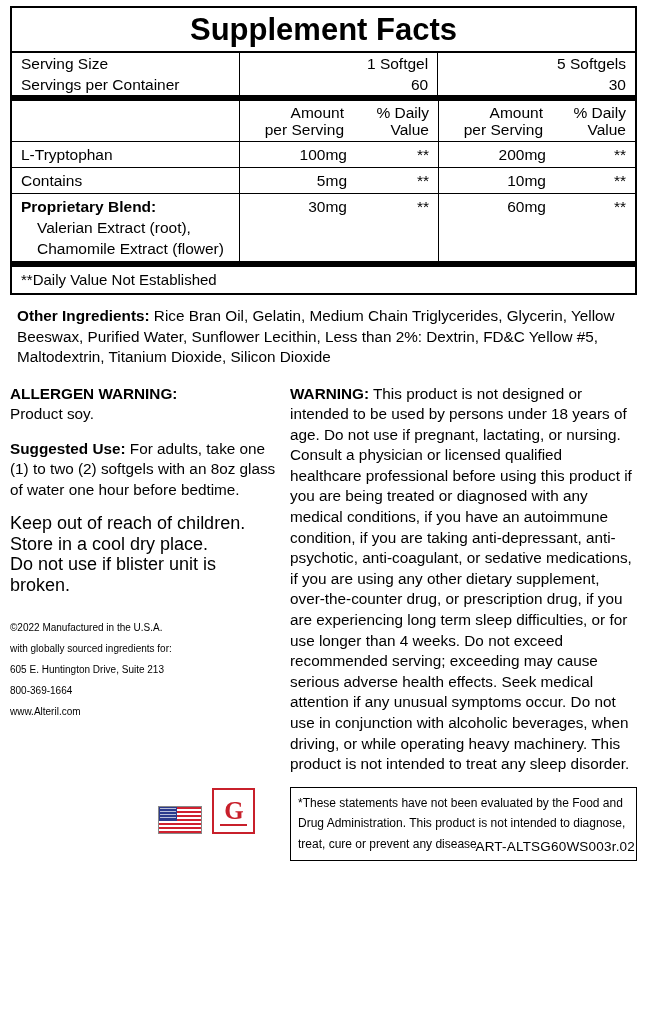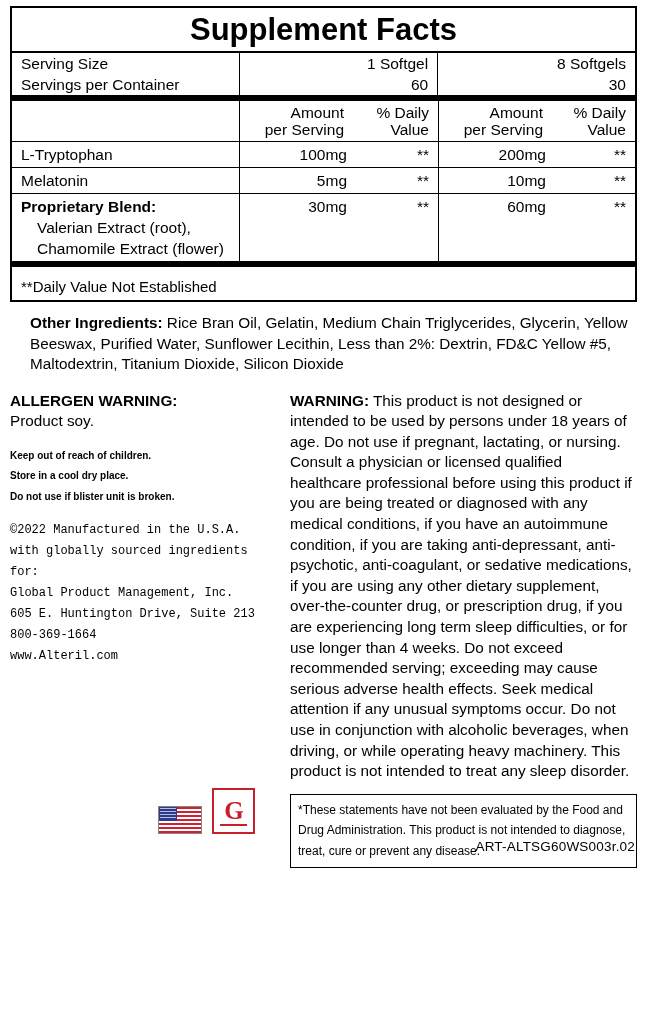--- a/index.html
+++ b/index.html
@@ -70,56 +70,56 @@
     padding: 3px 9px 3px 0 !important;
     font-size: 15.5px;
   }
 
   .row-sep td { border-top: 1.2px solid #000; }
   .ing-row td { padding-top: 2px !important; padding-bottom: 2px !important; line-height: 21px; }
   .blend-name { font-weight: bold; }
   .blend-sub { padding-left: 16px; }
   .dv-note {
     font-size: 15px;
-    padding: 10px 0 3px 9px;
+    padding: 3px 0 3px 9px;
     line-height: 20px;
   }
 
   
   .other-ing {
     font-size: 15.3px;
     line-height: 20.5px;
-    margin: 11px 2px 0 20px;
+    margin: 11px 2px 0 7px;
   }
   .other-ing b { font-weight: bold; }
 
   
   .cols {
     display: flex;
     margin-top: 16px;
     gap: 10px;
   }
   .col-left { width: 270px; flex: 0 0 270px; }
   .col-right { flex: 1 1 auto; }
 
   .blk { font-size: 15.3px; line-height: 20.5px; margin-bottom: 13px; }
   .blk b { font-weight: bold; }
-  .bold-blk { font-weight: bold; font-size: 10px; line-height: 20.5px; margin-bottom: 13px;}
+  .bold-blk { font-weight: normal; font-size: 18px; line-height: 20.5px; margin-bottom: 22px;}
 
   .warning-blk { font-size: 15.3px; line-height: 20.6px; }
 
   .disclaimer {
     border: 1.5px solid #000;
     padding: 5px 7px 6px 7px;
     font-size: 12px;
     line-height: 20.5px;
     margin-top: 12px;
   }
 
-  .addr { font-size: 12px; line-height: 21px; margin-top: 2px; font-family: Liberation Mono, monospace;}
+  .addr { font-size: 10px; line-height: 21px; margin-top: 2px;}
 
   
   .logos {
     position: absolute;
     left: 158px;
     bottom: 26px;
     display: flex;
     align-items: flex-end;
     gap: 10px;
   }
@@ -181,21 +181,21 @@
   <div class="panel">
 
     <div class="sf-title">Supplement Facts</div>
     <div class="rule-med"></div>
 
     <table class="sf">
       <tbody>
           <tr class="serving-row">
         <td class="c-label">Serving Size</td>
         <td class="c-amt1 serv-num vline-left" colspan="2">1 Softgel</td>
-        <td class="c-amt2 serv-num vline-left" colspan="2">8 Softgels</td>
+        <td class="c-amt2 serv-num vline-left" colspan="2">5 Softgels</td>
       </tr>
       <tr class="serving-row">
         <td class="c-label">Servings per Container</td>
         <td class="c-amt1 serv-num vline-left" colspan="2">60</td>
         <td class="c-amt2 serv-num vline-left" colspan="2">30</td>
       </tr>
     </tbody>
       </table>
 
     <div class="rule-thick"></div>
@@ -225,21 +225,21 @@
 
       <tr class="row-sep ing-row">
         <td class="c-label">L-Tryptophan</td>
         <td class="c-amt1 vline-left">100mg</td>
         <td class="c-dv1">**</td>
         <td class="c-amt2 vline-left">200mg</td>
         <td class="c-dv2">**</td>
       </tr>
 
       <tr class="row-sep ing-row">
-        <td class="c-label">Melatonin</td>
+        <td class="c-label">Contains</td>
         <td class="c-amt1 vline-left">5mg</td>
         <td class="c-dv1">**</td>
         <td class="c-amt2 vline-left">10mg</td>
         <td class="c-dv2">**</td>
       </tr>
 
       <tr class="row-sep ing-row">
         <td class="c-label">
           <div class="blend-name">Proprietary Blend:</div>
           <div class="blend-sub">Valerian Extract (root),</div>
@@ -263,30 +263,32 @@
 
   <div class="cols">
 
     <div class="col-left">
 
       <div class="blk" style="margin-bottom:14px;">
         <b>ALLERGEN WARNING:</b><br>
         <span>Product soy.</span>
       </div>
 
+      <div class="blk">
+        <b>Suggested Use:</b><span> For adults, take one (1) to two (2) softgels with an 8oz glass of water one hour before bedtime.</span>
+      </div>
 
       <div class="bold-blk" style="white-space:pre-line;">Keep out of reach of children.
 Store in a cool dry place.
 Do not use if blister unit is broken.</div>
 
 
       <div class="addr">
         <div>©2022 Manufactured in the U.S.A.</div>
         <div>with globally sourced ingredients for:</div>
-        <div>Global Product Management, Inc.</div>
         <div>605 E. Huntington Drive, Suite 213</div>
         <div>800-369-1664</div>
         <div>www.Alteril.com</div>
       </div>
     </div>
 
     <div class="col-right">
       <div class="warning-blk">
         <b>WARNING:</b><span> This product is not designed or intended to be used by persons under 18 years of age. Do not use if pregnant, lactating, or nursing. Consult a physician or licensed qualified healthcare professional before using this product if you are being treated or diagnosed with any medical conditions, if you have an autoimmune condition, if you are taking anti-depressant, anti-psychotic, anti-coagulant, or sedative medications, if you are using any other dietary supplement, over-the-counter drug, or prescription drug, if you are experiencing long term sleep difficulties, or for use longer than 4 weeks. Do not exceed recommended serving; exceeding may cause serious adverse health effects. Seek medical attention if any unusual symptoms occur. Do not use in conjunction with alcoholic beverages, when driving, or while operating heavy machinery. This product is not intended to treat any sleep disorder.</span>
       </div>

